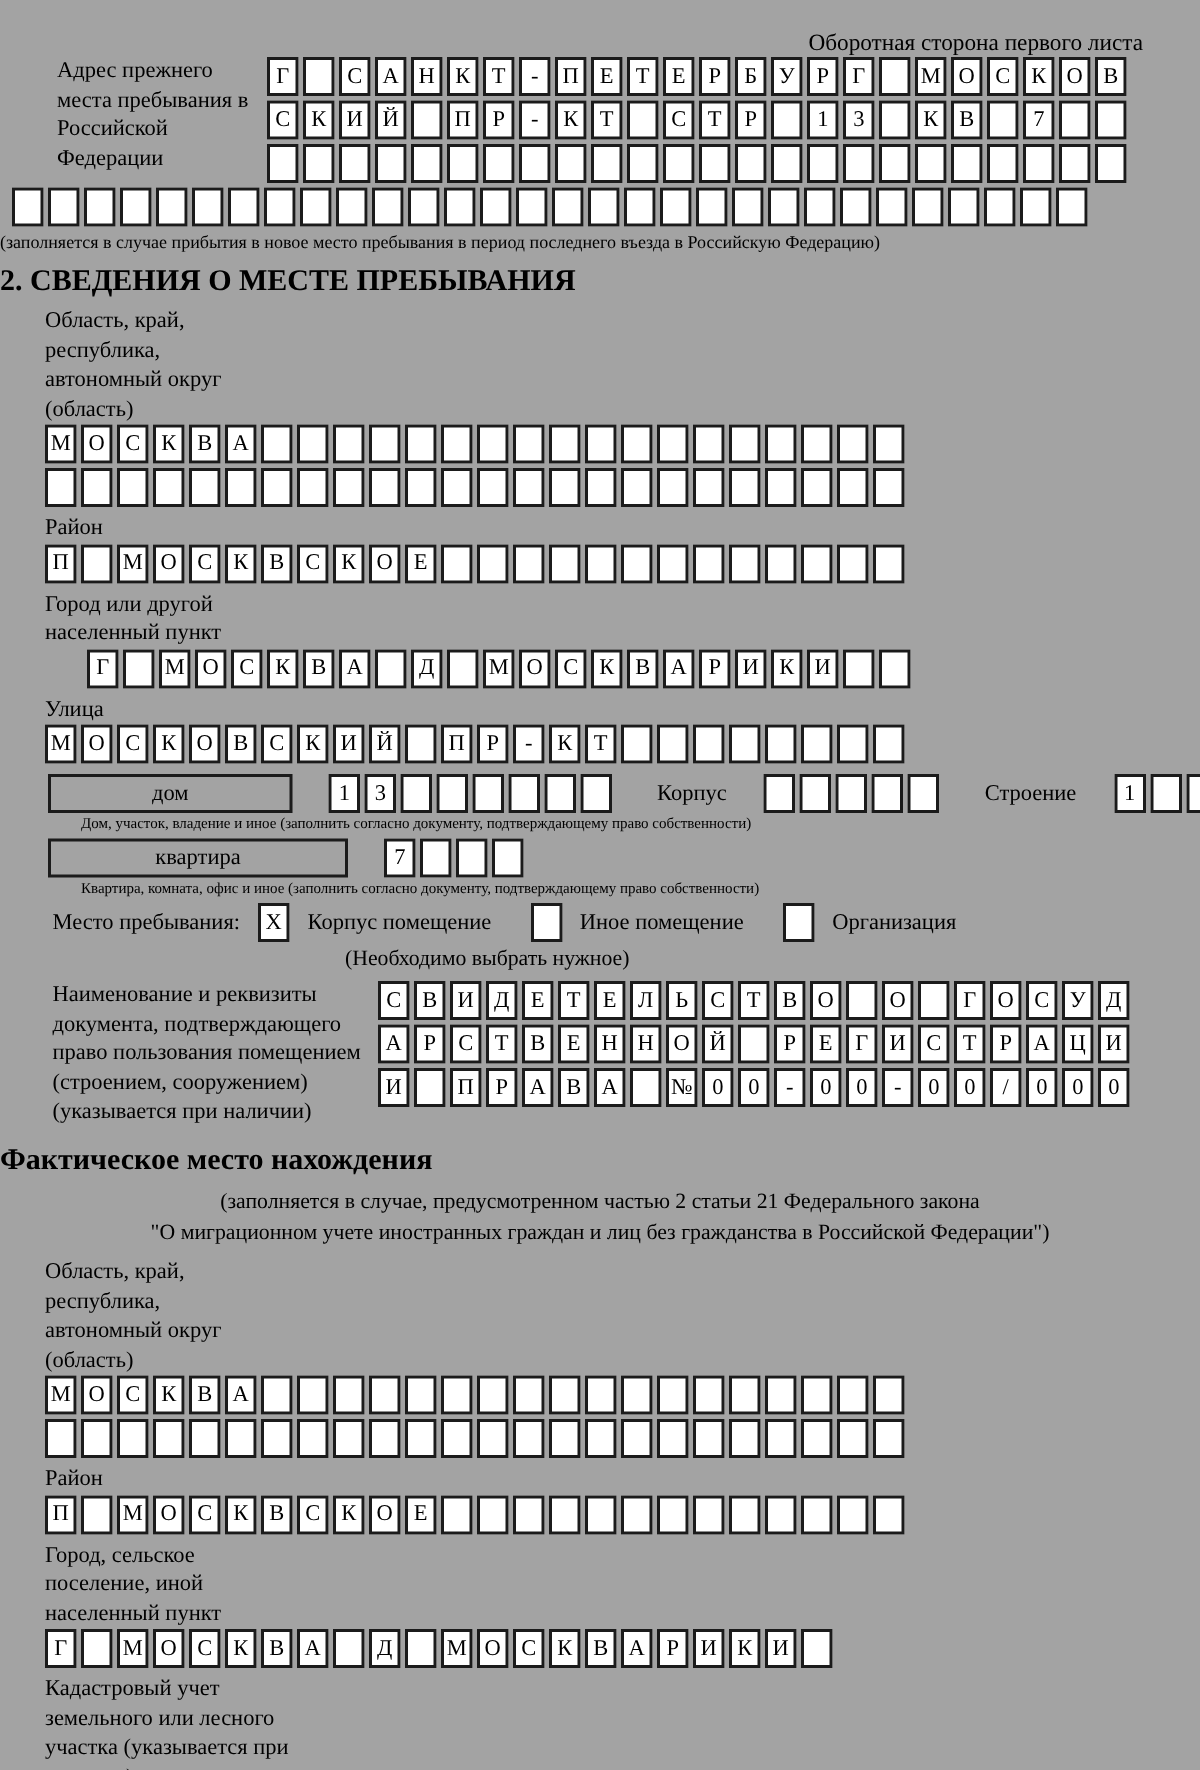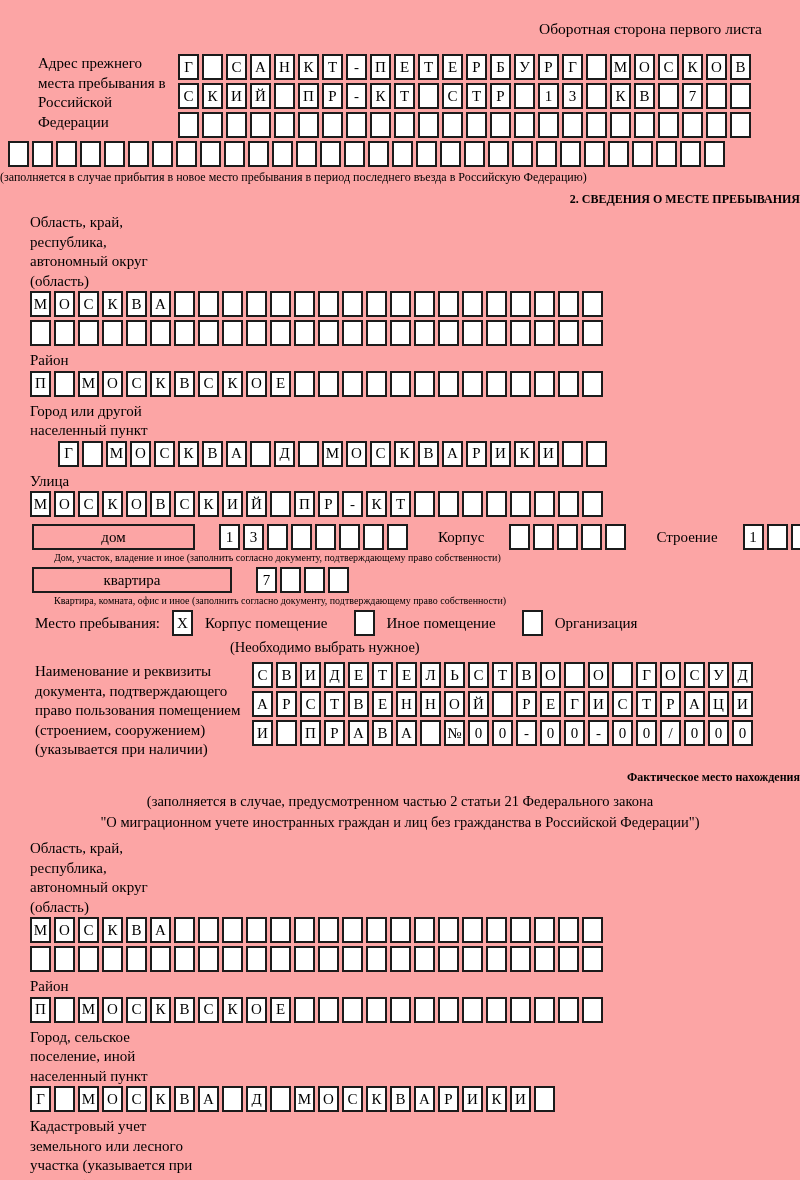--- a/index.html
+++ b/index.html
@@ -1,37 +1,37 @@
 <!DOCTYPE html>
 <html><head>
 <meta charset="utf-8">
 <style>
   html,body{margin:0;padding:0;background:#fff;}
   .page{
-    width:800px;height:1180px;background:#fca5a5;color:#000;
+    width:800px;height:1180px;background:#a3a3a3;color:#000;
     font-family:"Liberation Serif", serif;font-size:15px;
     overflow:hidden;position:relative;
   }
   .hdr-note{ text-align:right;padding:20px 38px 0 0;font-size:15.5px; }
 
   
   .boxrow{display:flex;margin-bottom:3px;}
   .cbox{
     display:inline-flex;align-items:center;justify-content:center;
     width:21px;height:26px;border:2px solid #1b1b1b;box-sizing:border-box;
     margin-right:3px;font-size:15px;line-height:1;flex:none;background:#fff;
   }
   .frow{display:flex;align-items:flex-start;}
   .flabel{line-height:1.3;flex:none;}
 
-  .addr-block{margin-top:16px;padding-left:38px;}
+  .addr-block{padding-left:38px;}
   .addr-label{width:140px;}
   .fullrow{margin-left:8px;}
   .center-note{ text-align:left;font-size:12px;margin-top:1px; }
-  .sec-title{ text-align:right;font-weight:bold;font-size:12px;margin:7px 0 6px; }
+  .sec-title{ text-align:left;font-weight:bold;font-size:20px;margin:7px 0 6px; }
 
   .sec-row{padding-left:30px;margin-bottom:2px;flex-direction:column;}
   .lab-125{width:125px;}
   .lab-122{width:122px;}
   .lab-145{width:145px;}
   .lab-160{width:160px;}
   .lab-185{width:185px;}
   .city-indent{margin-left:28px;}
 
   .house-row{padding-left:32px;margin-top:4px;align-items:center;gap:17px;}

